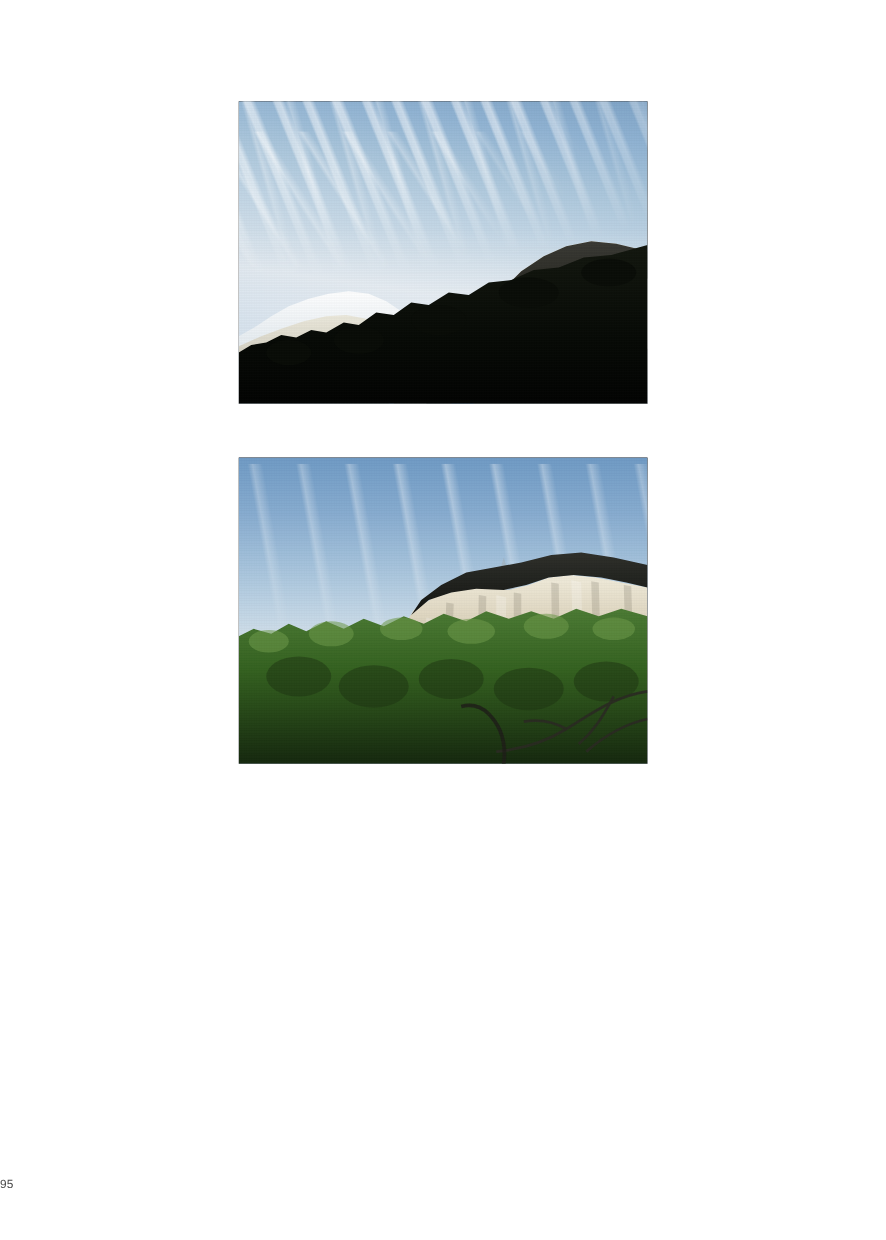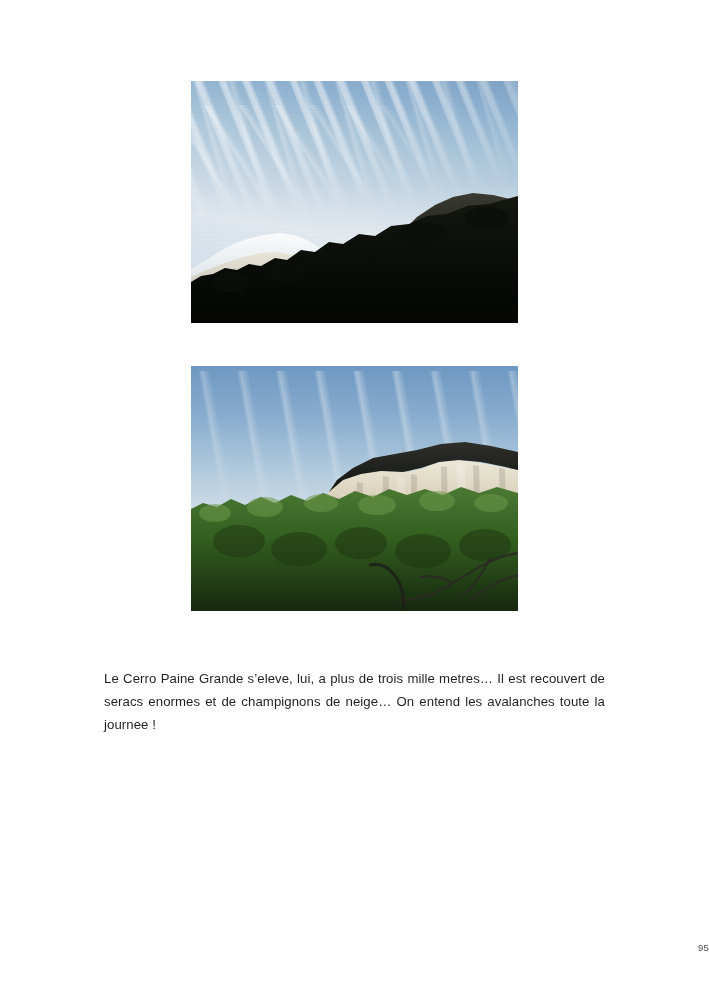--- a/index.html
+++ b/index.html
@@ -181,21 +181,21 @@
     color: #231f20;
     letter-spacing: .005em;
   }
 
   
   .folio {
     position: absolute;
     left: 0;
     top: 942px;
     width: 709px;
-    text-align: right;
+    text-align: left;
     font-size: 9.5px;
     color: #4a4a4a;
     letter-spacing: .02em;
   }
 </style>
 </head>
 <body>
 
 <div class="page">
 
@@ -343,17 +343,16 @@
         <g stroke="#1e1e18" stroke-width="3" fill="none" opacity=".85">
           <path d="M212,132 C214,116 210,102 200,92"></path>
           <path d="M200,92 C194,86 186,84 178,86"></path>
         </g>
       </svg>
 
       <div class="grain"></div>
     </div>
   </div>
 
-  <p class="body-text">Le Cerro Paine Grande s’eleve, lui, a plus de trois mille metres… Il est recouvert de seracs enormes et de champignons de neige… On entend les avalanches toute la journee !</p>
 
   <div class="folio">95</div>
 
 </div>
 
 </body></html>

